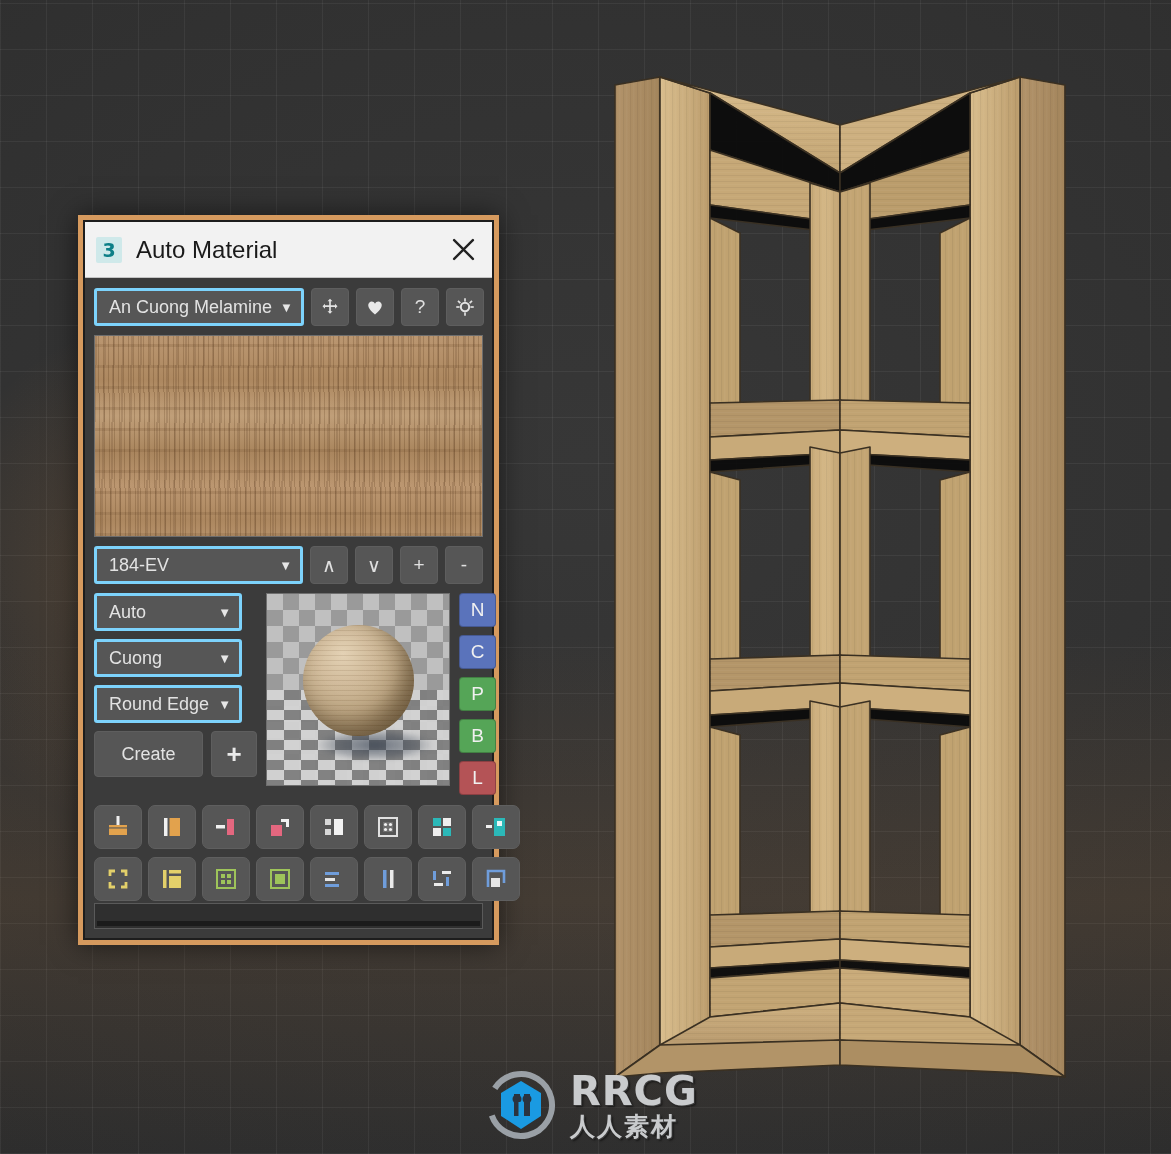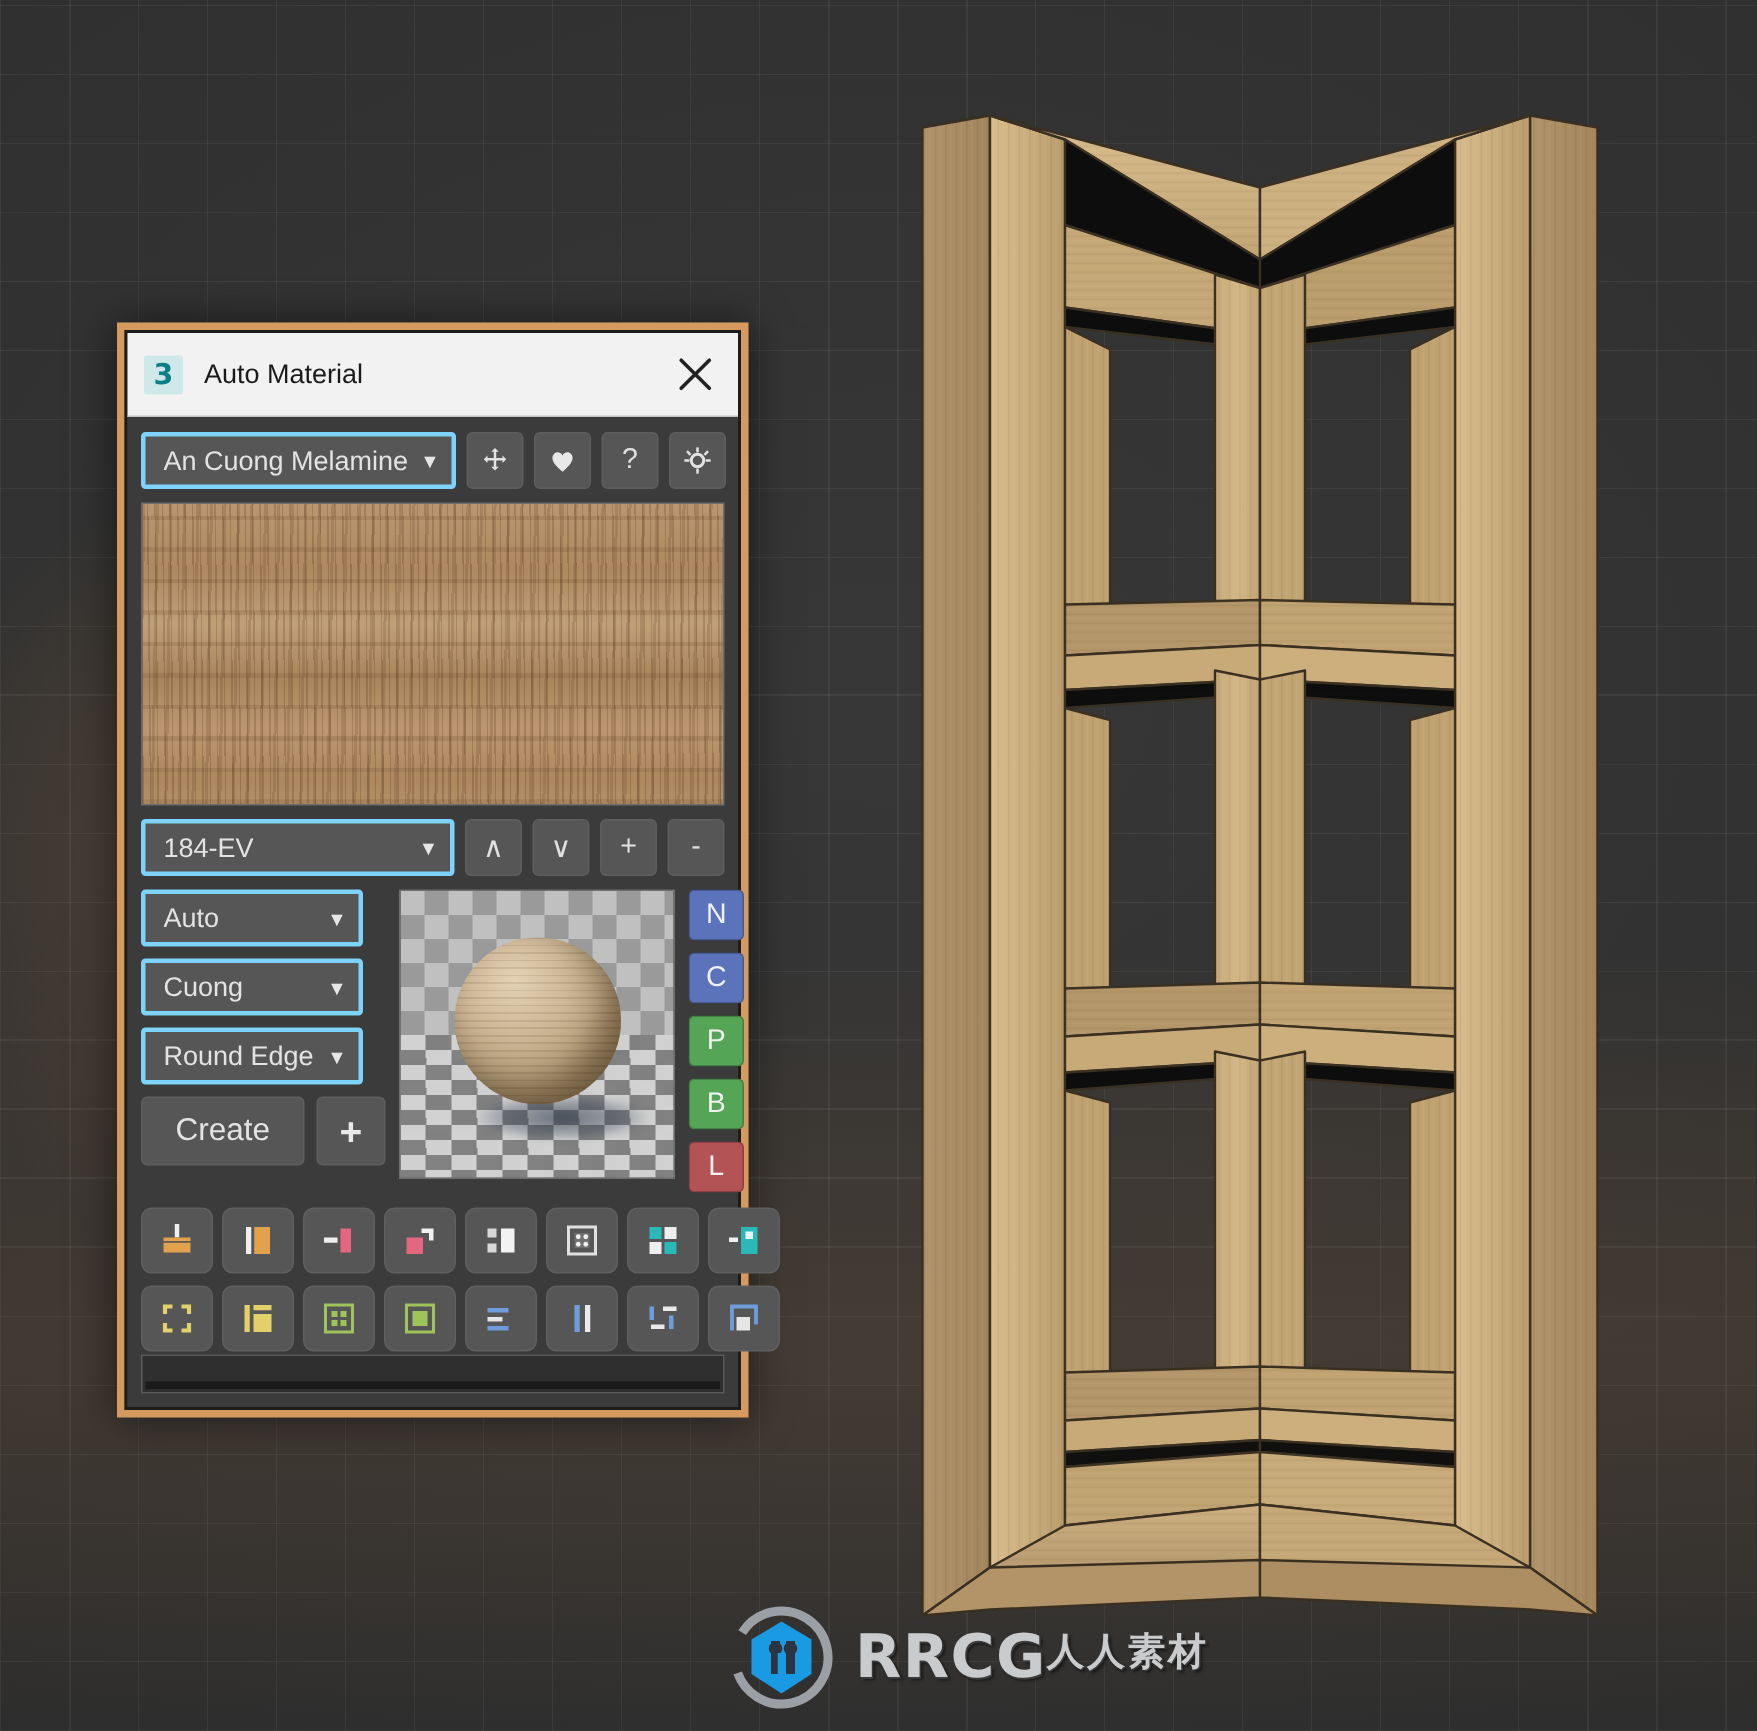--- a/index.html
+++ b/index.html
@@ -28,21 +28,21 @@
 
   
   #model { position: absolute; left: 560px; top: 55px; width: 560px; height: 1050px; }
   #model svg { display: block; width: 100%; height: 100%; }
 
   
   #watermark {
     position: absolute; left: 484px; top: 1068px;
     display: flex; align-items: center; gap: 12px;
   }
-  #wm-text { display: flex; flex-direction: row; line-height: 1; }
+  #wm-text { display: flex; flex-direction: column; line-height: 1; }
   #wm-rrcg {
     font-family: "DejaVu Sans", sans-serif;
     font-size: 40px; font-weight: bold; letter-spacing: 1px;
     color: #c9cbcd;
     text-shadow: 1px 1px 0 #3b3b3b, 2px 2px 2px rgba(0,0,0,.55);
   }
   #wm-cn {
     font-family: "DejaVu Sans", sans-serif;
     font-size: 25px; font-weight: bold; letter-spacing: 2px;
     color: #c9cbcd; margin-top: 3px;
@@ -70,21 +70,21 @@
     flex: none; border-bottom: 1px solid #c4c4c4;
   }
   #app-icon {
     width: 26px; height: 26px; flex: none;
     background: #cfe9ea; border-radius: 2px;
     display: flex; align-items: center; justify-content: center;
     font-family: "DejaVu Sans", sans-serif;
     font-weight: bold; font-size: 19px; color: #0d7f87;
   }
   #dialog-title {
-    margin-left: 14px; font-size: 18px; color: #1a1a1a;
+    margin-left: 14px; font-size: 24px; color: #1a1a1a;
     font-family: "Liberation Sans", sans-serif; white-space: nowrap;
   }
   #close-btn {
     margin-left: auto; width: 46px; height: 46px; flex: none;
     display: flex; align-items: center; justify-content: center;
     cursor: pointer;
   }
   #close-btn svg { width: 25px; height: 25px; }
 
   
@@ -131,21 +131,21 @@
 
   
   #mid { margin-top: 9px; display: flex; gap: 9px; }
   #mid-left { display: flex; flex-direction: column; gap: 8px; width: 163px; flex: none; }
   .combo.wide { width: 148px; }
 
   #create-row { display: flex; gap: 8px; }
   #create-btn {
     width: 109px; height: 46px;
     background: #565656; border: 1px solid #5e5e5e; border-radius: 4px;
-    color: #e3e3e3; font-size: 21px;
+    color: #e3e3e3; font-size: 18px;
     display: flex; align-items: center; justify-content: center;
     cursor: pointer; user-select: none;
   }
   #plus-btn {
     width: 46px; height: 46px;
     background: #565656; border: 1px solid #5e5e5e; border-radius: 4px;
     color: #e9e9e9; font-size: 26px; font-weight: bold;
     display: flex; align-items: center; justify-content: center;
     cursor: pointer; user-select: none; line-height: 1;
   }

